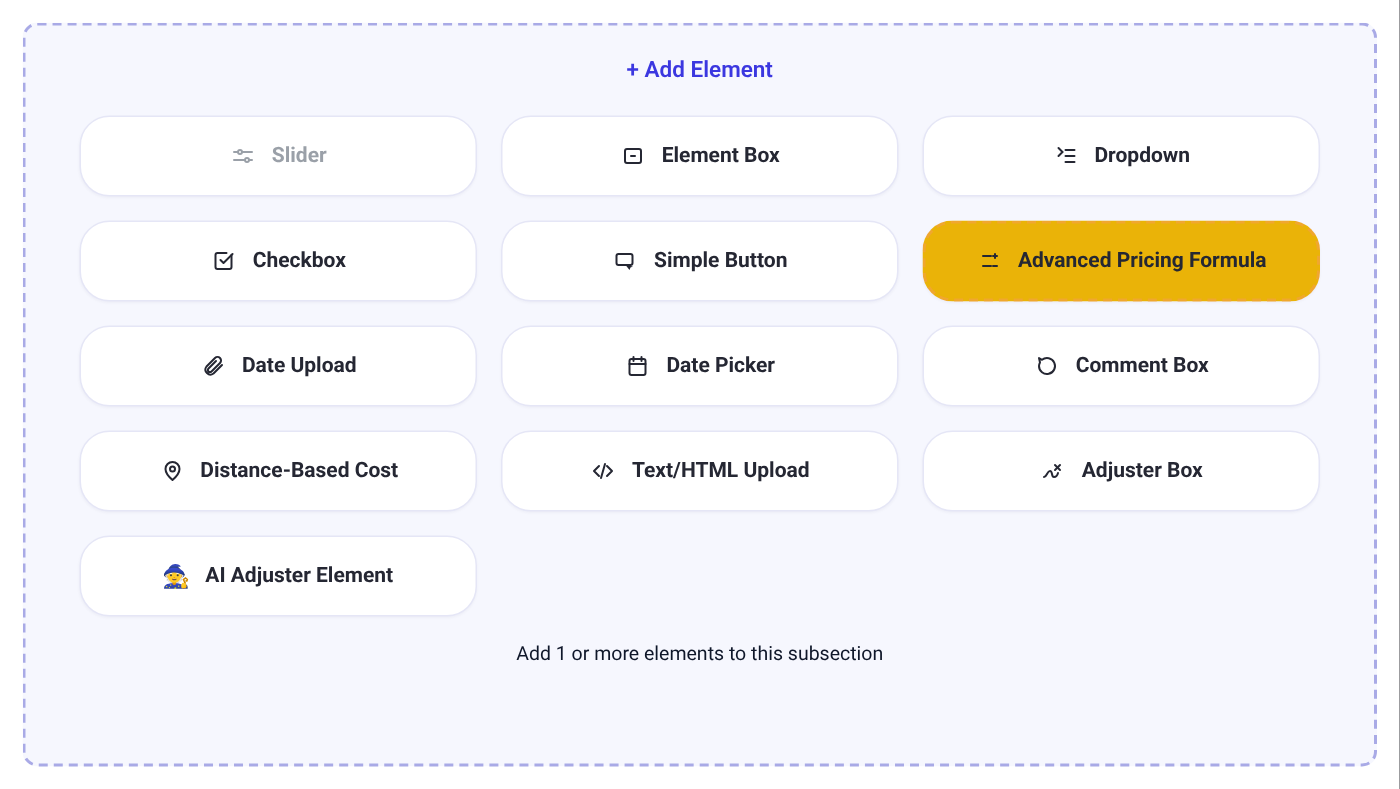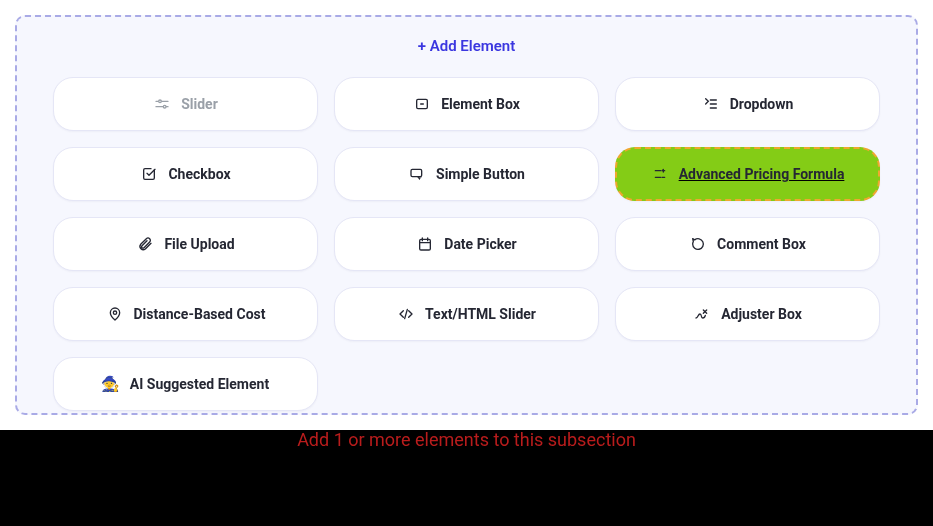--- a/index.html
+++ b/index.html
@@ -6,21 +6,21 @@
     body {
       font-family: -apple-system, BlinkMacSystemFont, "Segoe UI", Roboto, Helvetica, Arial, sans-serif;
       background: #000;
       width: 933px;
       height: 526px;
       overflow: hidden;
     }
     .outer {
       background: #fff;
       width: 933px;
-      height: 430px;
+      height: 526px;
       padding: 15px;
     }
     .panel {
       border: 2px dashed #a9aae6;
       border-radius: 10px;
       background: #f6f7fe;
       height: 100%;
       padding: 20px 36px 16px 36px;
       display: flex;
       flex-direction: column;
@@ -48,42 +48,41 @@
       align-items: center;
       justify-content: center;
       gap: 10px;
       cursor: pointer;
       box-shadow: 0 1px 2px rgba(30,30,80,0.04);
     }
     .card.disabled .label,
     .card.disabled .icon svg { color: #9aa0a8; }
     .card.highlight {
       border: 2px dashed #f0a72f;
-      background: #84cc16;
-      text-decoration: underline;
+      background: #eab308;
     }
     .label {
       font-size: 14px;
       font-weight: 700;
       color: #252733;
     }
     .icon {
       display: inline-flex;
       align-items: center;
       justify-content: center;
       width: 18px;
       height: 18px;
       color: #252733;
     }
     .icon svg { width: 16px; height: 16px; display: block; }
     .wizard-emoji { font-size: 15px; line-height: 1; }
     .hint {
       text-align: center;
-      font-size: 18px;
-      color: #b91c1c;
+      font-size: 13px;
+      color: #0f172a;
     }
   </style>
 </head>
 <body>
 
 <div class="outer">
   <div class="panel">
 
     <div class="add-link">+ Add Element</div>
 
@@ -157,21 +156,21 @@
         </span>
         <span class="label">Advanced Pricing Formula</span>
       </div>
 
       <div class="card">
         <span class="icon">
           <svg viewBox="0 0 24 24" fill="none" stroke="currentColor" stroke-width="2" stroke-linecap="round" stroke-linejoin="round">
               <path d="M21 11l-8.5 8.5a5 5 0 0 1-7-7L14 4a3.5 3.5 0 0 1 5 5l-8.5 8.5a2 2 0 0 1-3-3L15 7"></path>
             </svg>
         </span>
-        <span class="label">File Upload</span>
+        <span class="label">Date Upload</span>
       </div>
 
       <div class="card">
         <span class="icon">
           <svg viewBox="0 0 24 24" fill="none" stroke="currentColor" stroke-width="2" stroke-linecap="round">
               <rect x="4" y="5" width="16" height="16" rx="2"></rect>
               <line x1="4" y1="10" x2="20" y2="10"></line>
               <line x1="8" y1="3" x2="8" y2="7"></line>
               <line x1="16" y1="3" x2="16" y2="7"></line>
             </svg>
@@ -199,37 +198,37 @@
       </div>
 
       <div class="card">
         <span class="icon">
           <svg viewBox="0 0 24 24" fill="none" stroke="currentColor" stroke-width="2" stroke-linecap="round" stroke-linejoin="round">
               <polyline points="8 7 3 12 8 17"></polyline>
               <polyline points="16 7 21 12 16 17"></polyline>
               <line x1="14" y1="5" x2="10" y2="19"></line>
             </svg>
         </span>
-        <span class="label">Text/HTML Slider</span>
+        <span class="label">Text/HTML Upload</span>
       </div>
 
       <div class="card">
         <span class="icon">
           <svg viewBox="0 0 24 24" fill="none" stroke="currentColor" stroke-width="2" stroke-linecap="round" stroke-linejoin="round">
               <path d="M3 18c3 0 3-6 6-6s1 6 4 6 4-4 4-4"></path>
               <path d="M14 6l5 5"></path>
               <path d="M19 6l-5 5"></path>
             </svg>
         </span>
         <span class="label">Adjuster Box</span>
       </div>
 
       <div class="card">
         <span class="icon wizard-emoji">🧙</span>
-        <span class="label">AI Suggested Element</span>
+        <span class="label">AI Adjuster Element</span>
       </div>
 
     </div>
 
     <div class="hint">Add 1 or more elements to this subsection</div>
 
   </div>
 </div>
 
 </body></html>

